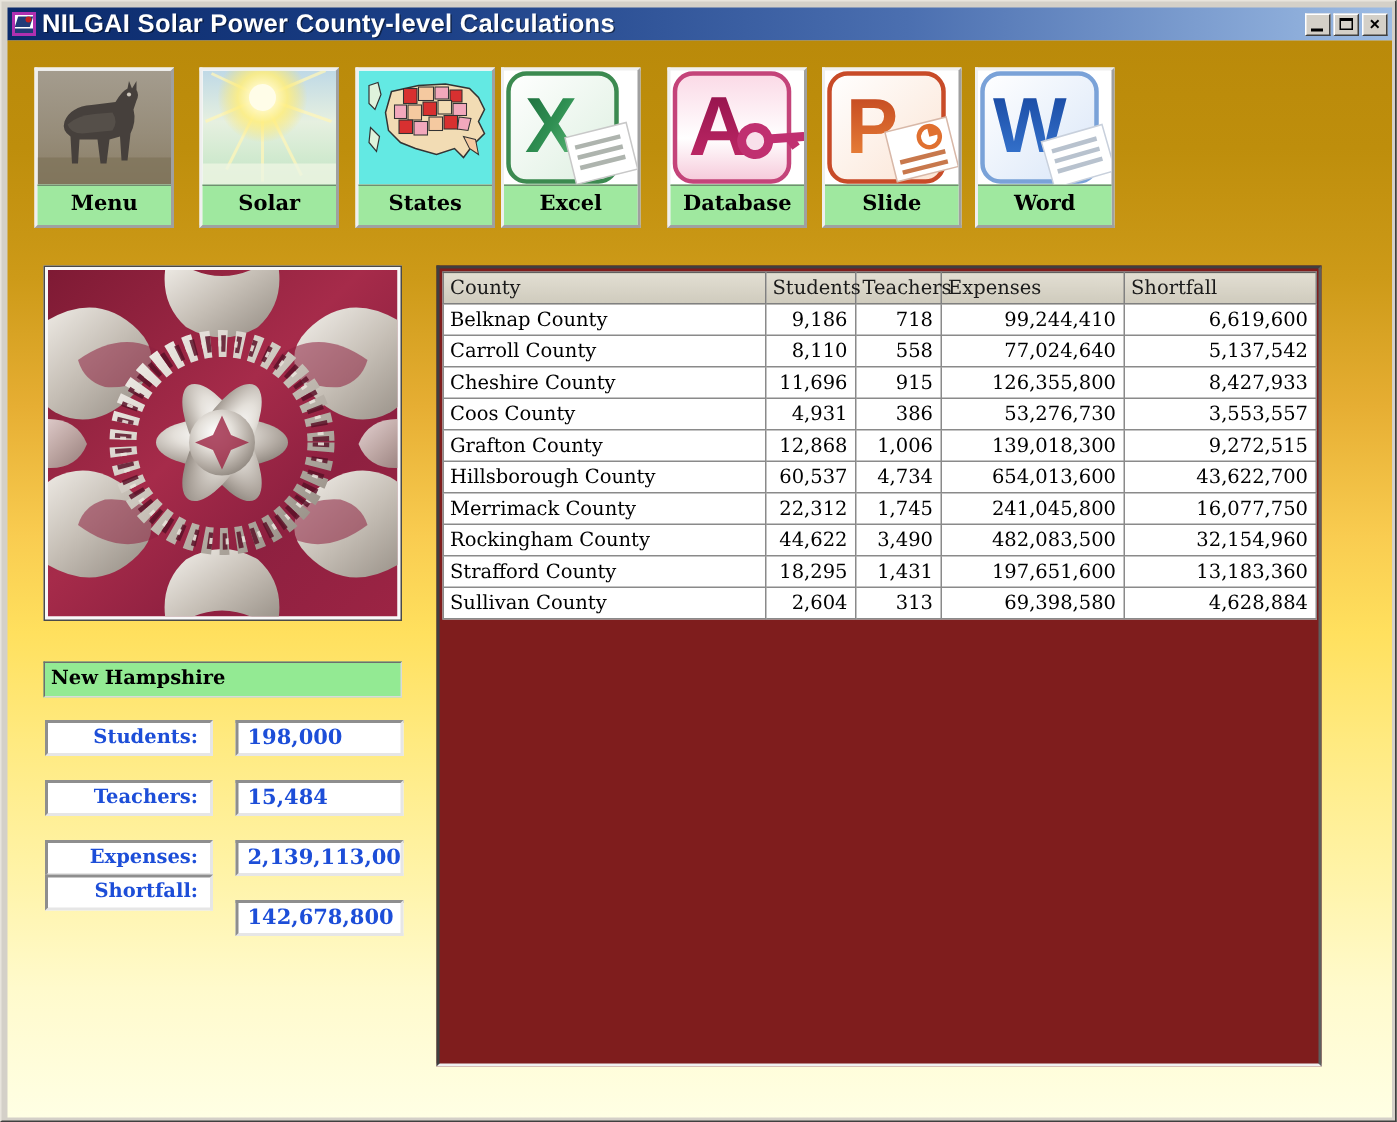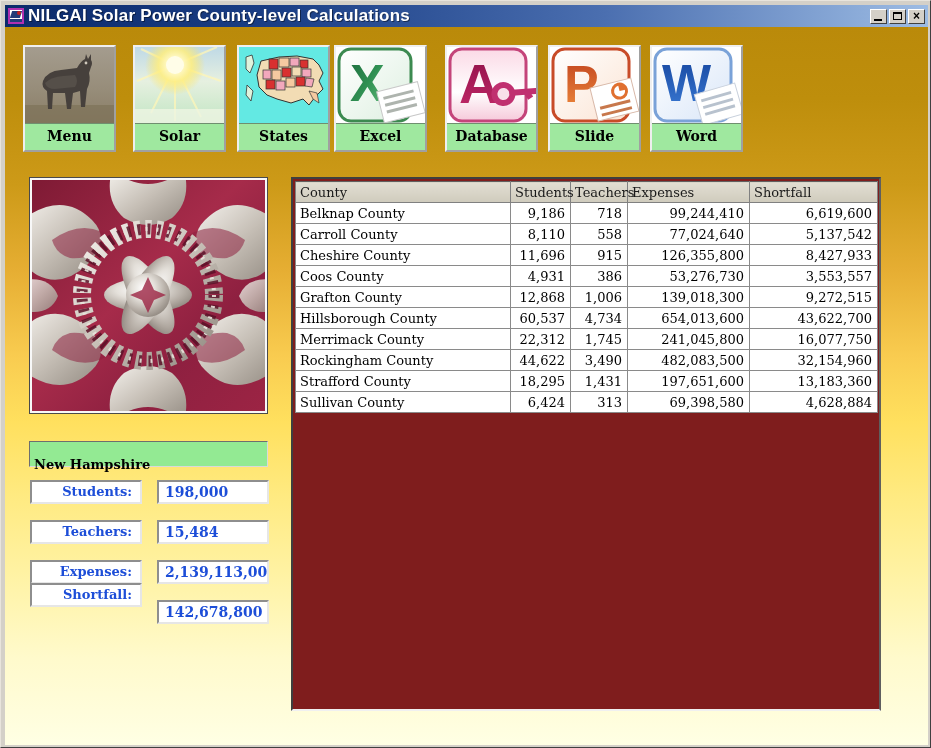--- a/index.html
+++ b/index.html
@@ -104,21 +104,21 @@
   table.county .c2{width:57px;}
   table.county .c3{width:122px;}
   table.county .c4{width:auto;}
   table.county td.c1, table.county td.c2, table.county td.c3, table.county td.c4{ text-align:right; }
 
   
   .state-bar{
     position:absolute; left:28px; top:440px; width:239px; height:24px;
     background:#93EA93;
     border:1px solid; border-color:#6E6E6E #DADADA #DADADA #6E6E6E;
-    font-size:13px; font-weight:bold; color:#000; line-height:22px; padding:12px 4px;
+    font-size:13px; font-weight:bold; color:#000; line-height:22px; padding:0 4px;
   }
 
   
   .field-label-box, .field-value-box{
     position:absolute; height:24px; background:#FFFFFF;
     border:2px solid; border-color:#8E8E8E #E6E6E6 #E6E6E6 #8E8E8E;
     font-weight:bold; color:#1d4ed8; line-height:20px; white-space:nowrap; overflow:hidden;
   }
   .field-label-box{ left:29px; width:112px; font-size:13px; text-align:right; padding:0 8px 0 2px; }
   .field-value-box{ left:156px; width:112px; font-size:14px; text-align:left; padding:0 2px 0 6px; cursor:text; }
@@ -460,21 +460,21 @@
           </tr>
           <tr>
             <td class="c0">Strafford County</td>
             <td class="c1">18,295</td>
             <td class="c2">1,431</td>
             <td class="c3">197,651,600</td>
             <td class="c4">13,183,360</td>
           </tr>
           <tr>
             <td class="c0">Sullivan County</td>
-            <td class="c1">6,424</td>
+            <td class="c1">2,604</td>
             <td class="c2">313</td>
             <td class="c3">69,398,580</td>
             <td class="c4">4,628,884</td>
           </tr>
         </tbody>
     </table>
   </div>
 
   <div class="state-bar">New Hampshire</div>
 

